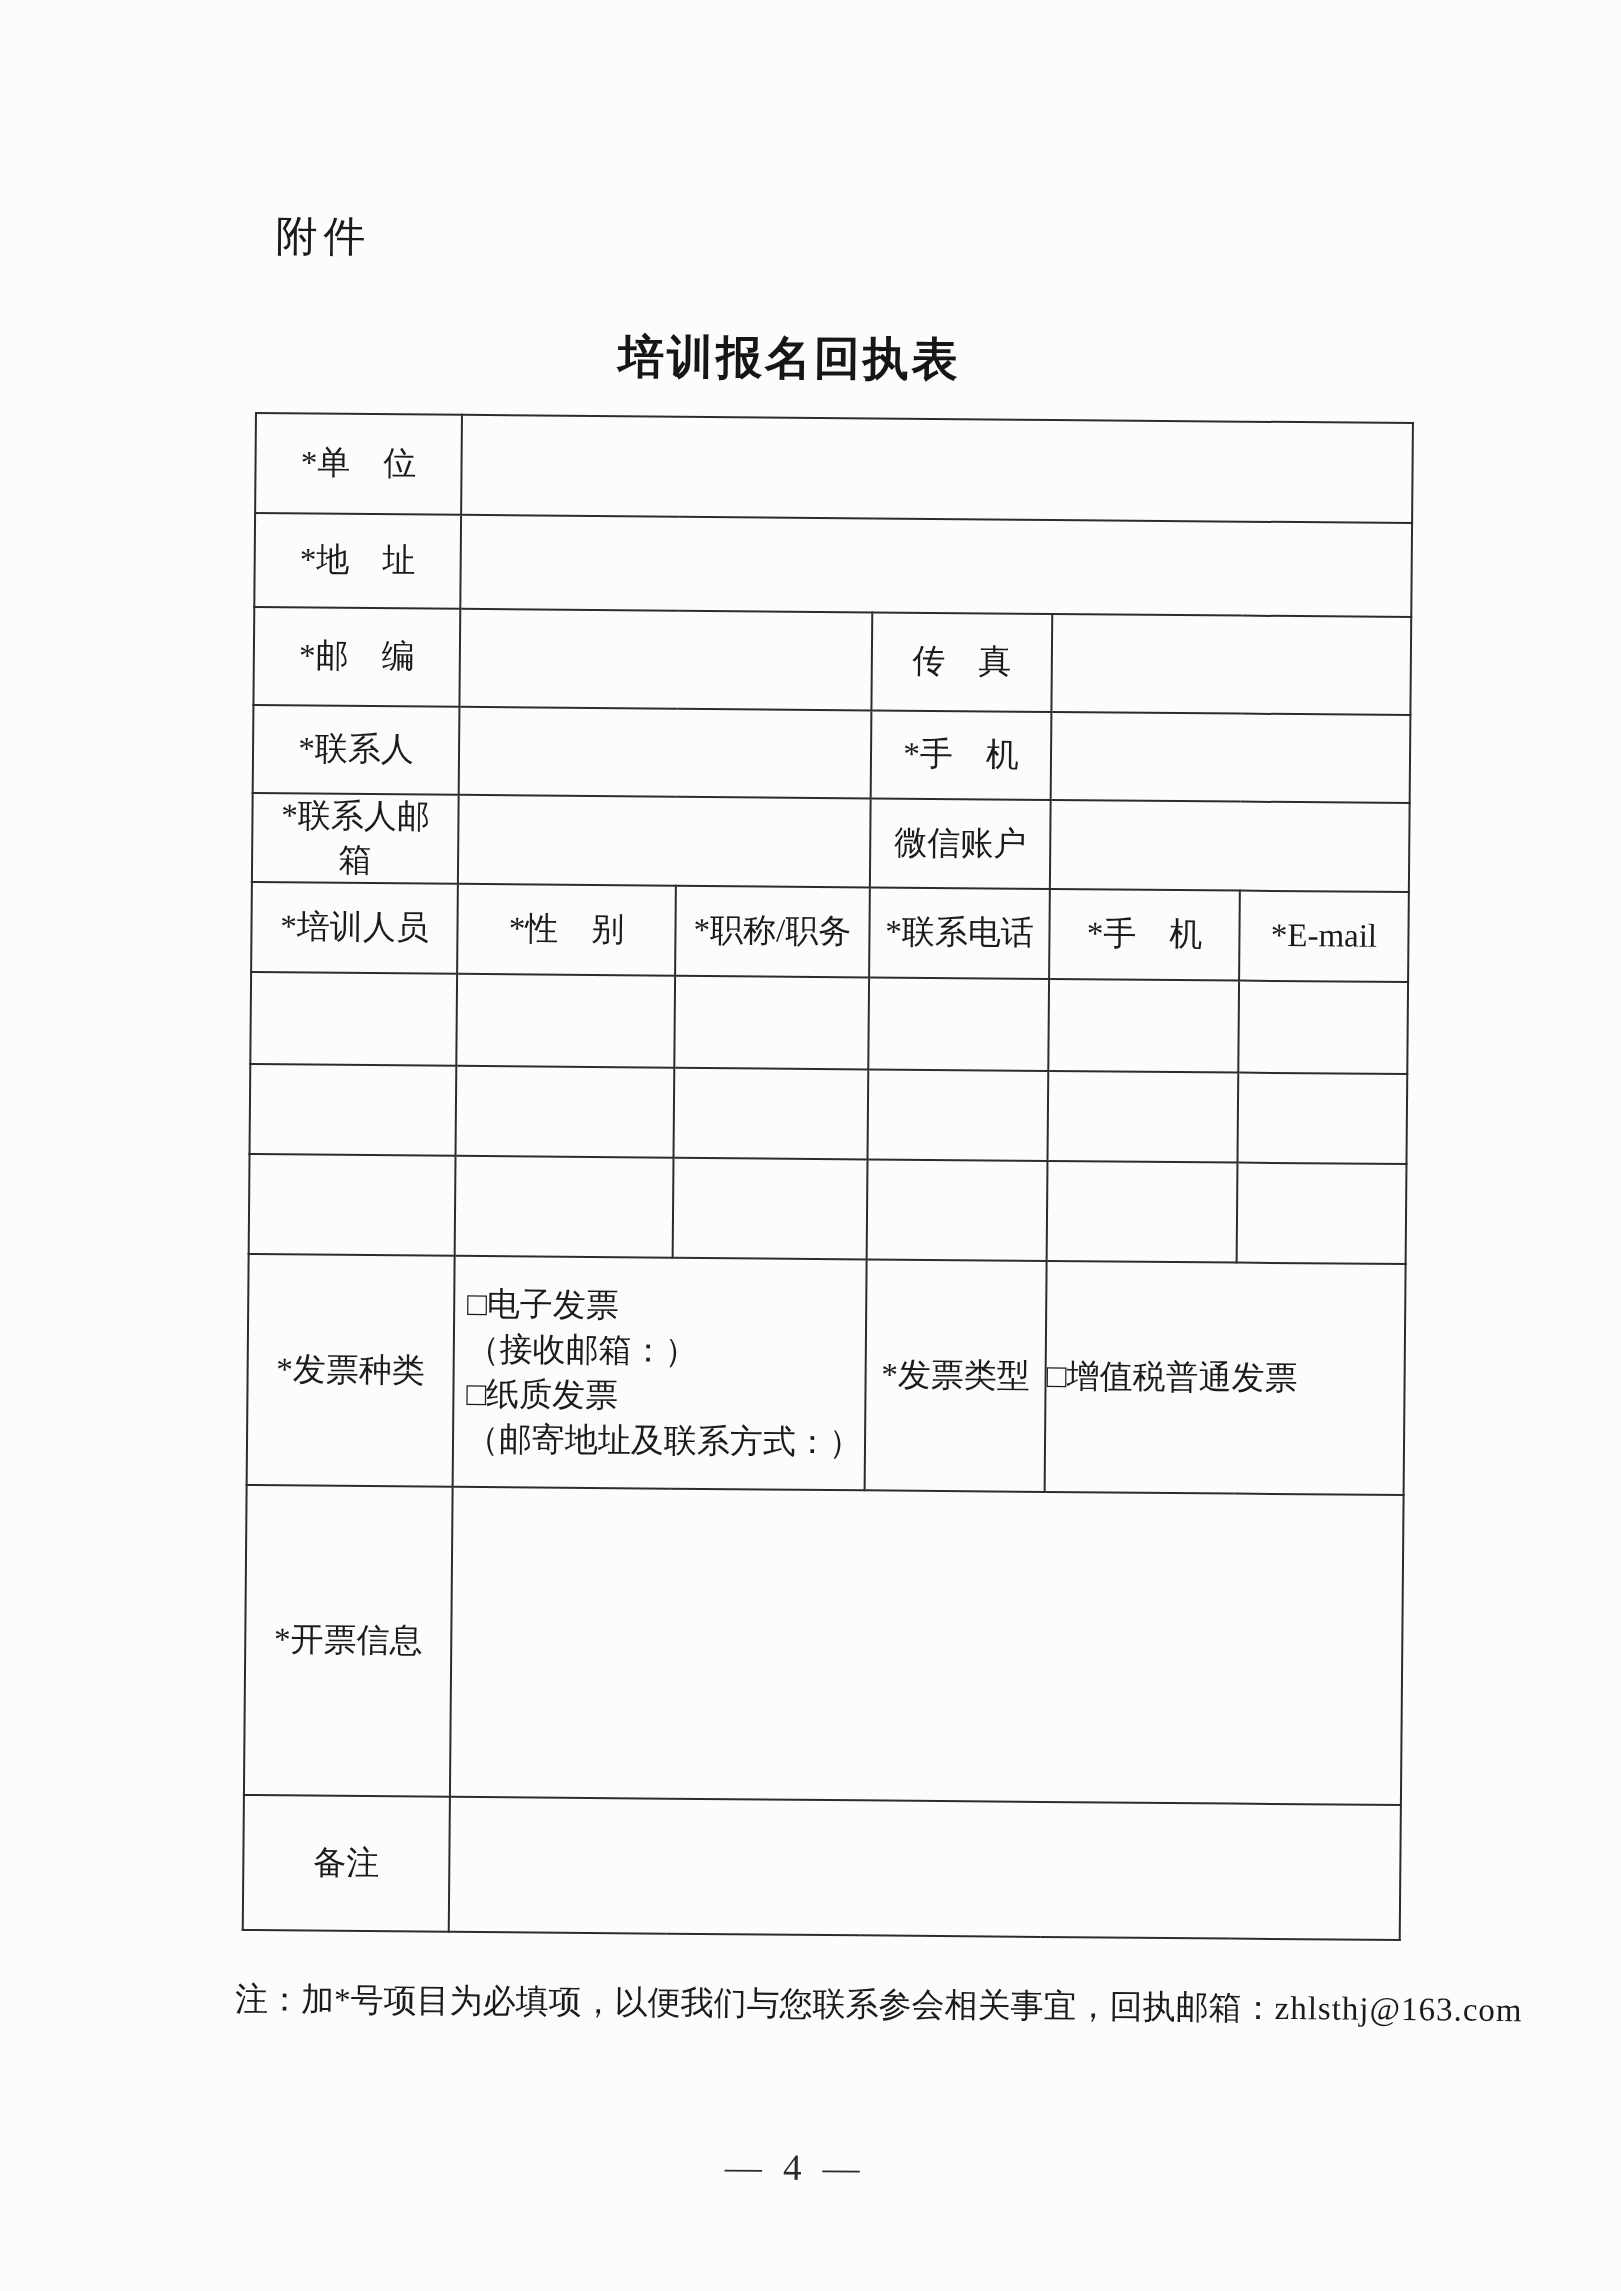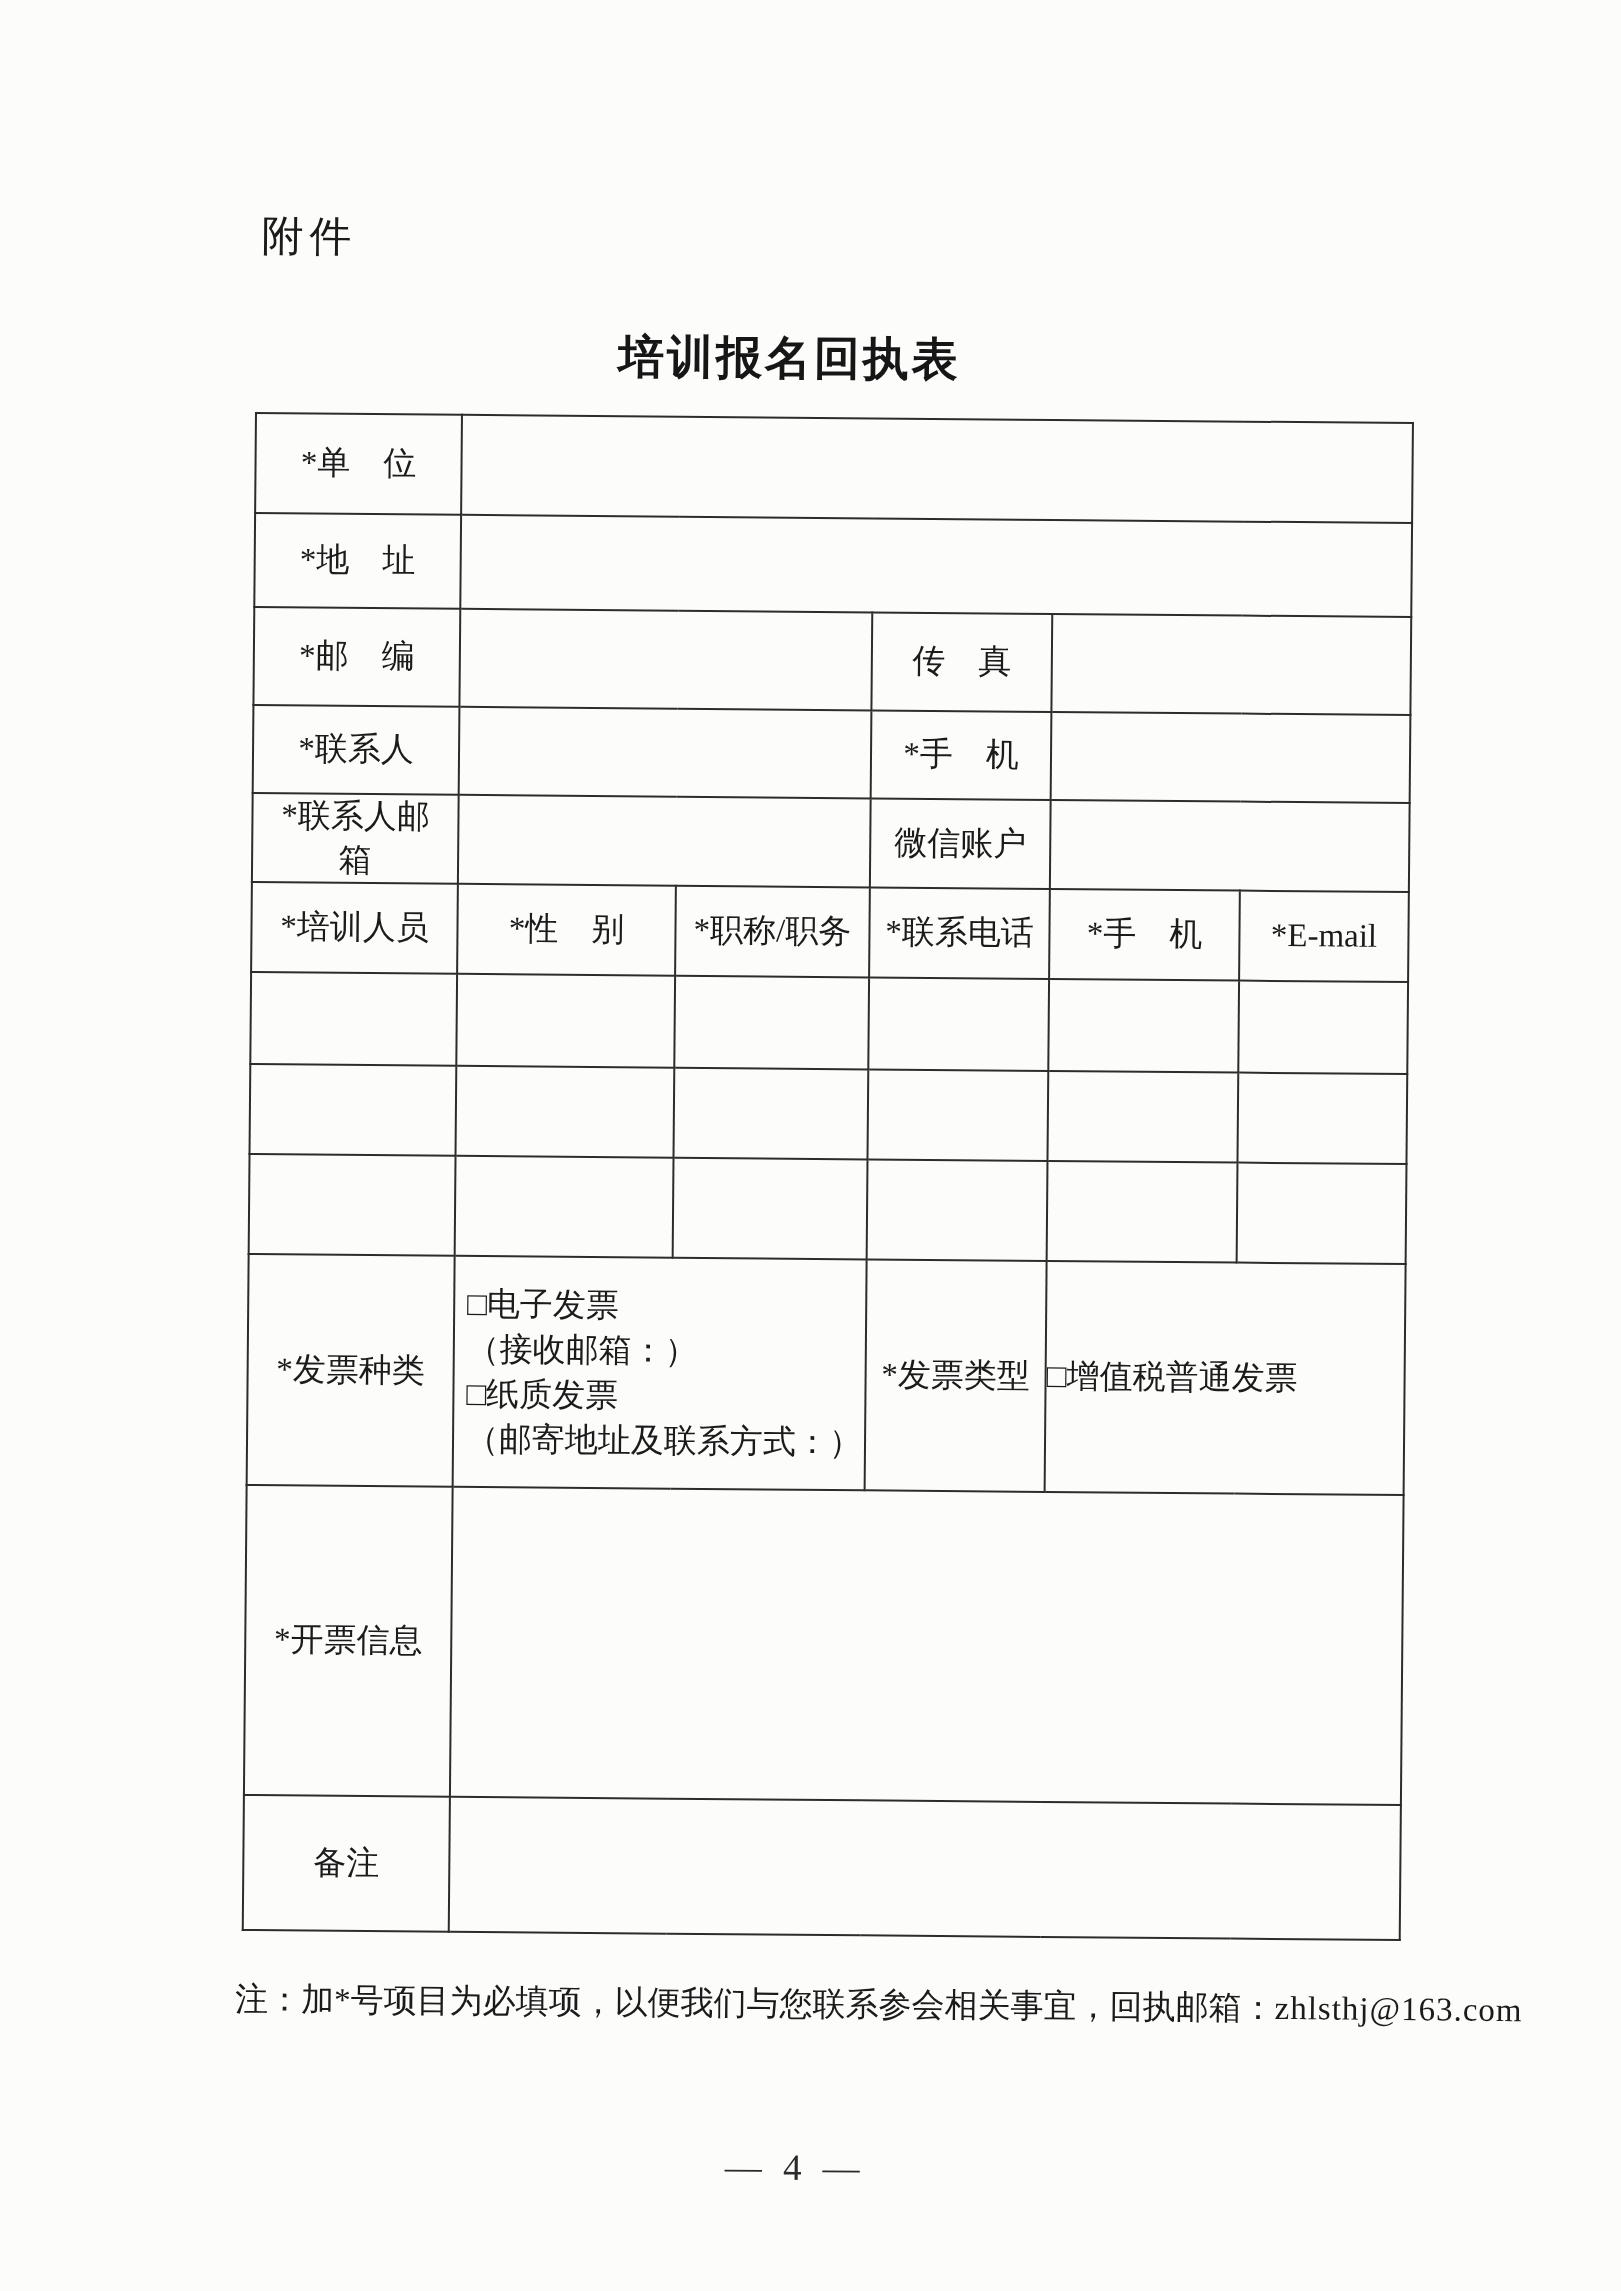--- a/index.html
+++ b/index.html
@@ -19,21 +19,21 @@
   }
   
   .sheet {
     position: absolute;
     inset: 0;
     transform: rotate(0.5deg);
     transform-origin: 255px 412px;
   }
   .attachment {
     position: absolute;
-    left: 260px;
+    left: 274px;
     top: 208px;
     font-size: 42px;
     letter-spacing: 5.9px;
   }
   .title-wrap {
     position: absolute;
     left: 0;
     top: 323px;
     width: 1621px;
     text-align: center;

